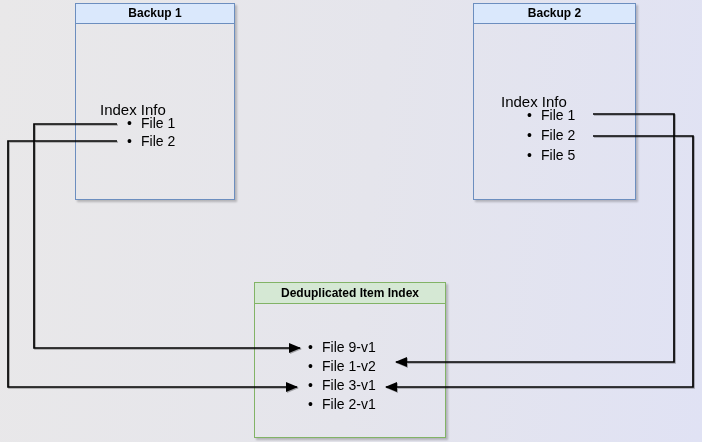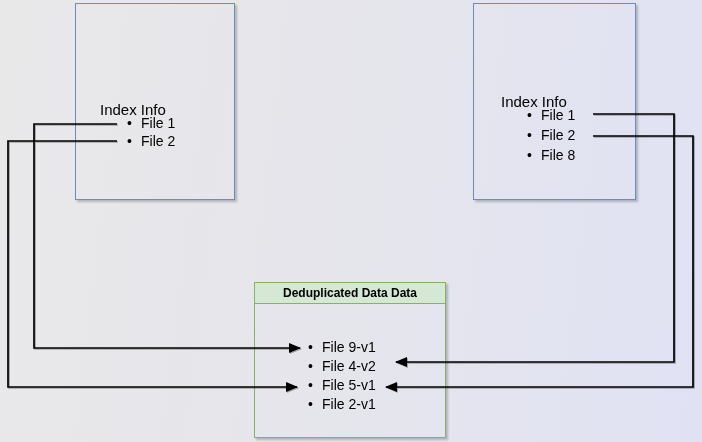--- a/index.html
+++ b/index.html
@@ -88,65 +88,67 @@
     stroke-width: 1.7;
   }
   svg.connector-layer g { filter: drop-shadow(1.4px 1.6px 0.6px rgba(0,0,0,0.3)); }
 </style>
 </head>
 <body>
 
 <div class="canvas">
 
   <div class="node blue" id="backup1">
+    <div class="node-header">Backup 1</div>
     <div class="subtitle">Index Info</div>
     <ul class="filelist">
       <li>
         <span class="bullet">•</span>
         <span>File 1</span>
       </li>
       <li>
         <span class="bullet">•</span>
         <span>File 2</span>
       </li>
     </ul>
   </div>
 
   <div class="node blue" id="backup2">
+    <div class="node-header">Backup 2</div>
     <div class="subtitle">Index Info</div>
     <ul class="filelist">
       <li>
         <span class="bullet">•</span>
         <span>File 1</span>
       </li>
       <li>
         <span class="bullet">•</span>
         <span>File 2</span>
       </li>
       <li>
         <span class="bullet">•</span>
-        <span>File 8</span>
+        <span>File 5</span>
       </li>
     </ul>
   </div>
 
   <div class="node green" id="dedup">
-    <div class="node-header">Deduplicated Data Data</div>
+    <div class="node-header">Deduplicated Item Index</div>
     <ul class="filelist">
       <li>
         <span class="bullet">•</span>
         <span>File 9-v1</span>
       </li>
       <li>
         <span class="bullet">•</span>
-        <span>File 4-v2</span>
+        <span>File 1-v2</span>
       </li>
       <li>
         <span class="bullet">•</span>
-        <span>File 5-v1</span>
+        <span>File 3-v1</span>
       </li>
       <li>
         <span class="bullet">•</span>
         <span>File 2-v1</span>
       </li>
     </ul>
   </div>
 
   <svg class="connector-layer" viewBox="0 0 702 442" xmlns="http://www.w3.org/2000/svg">
     <defs>

